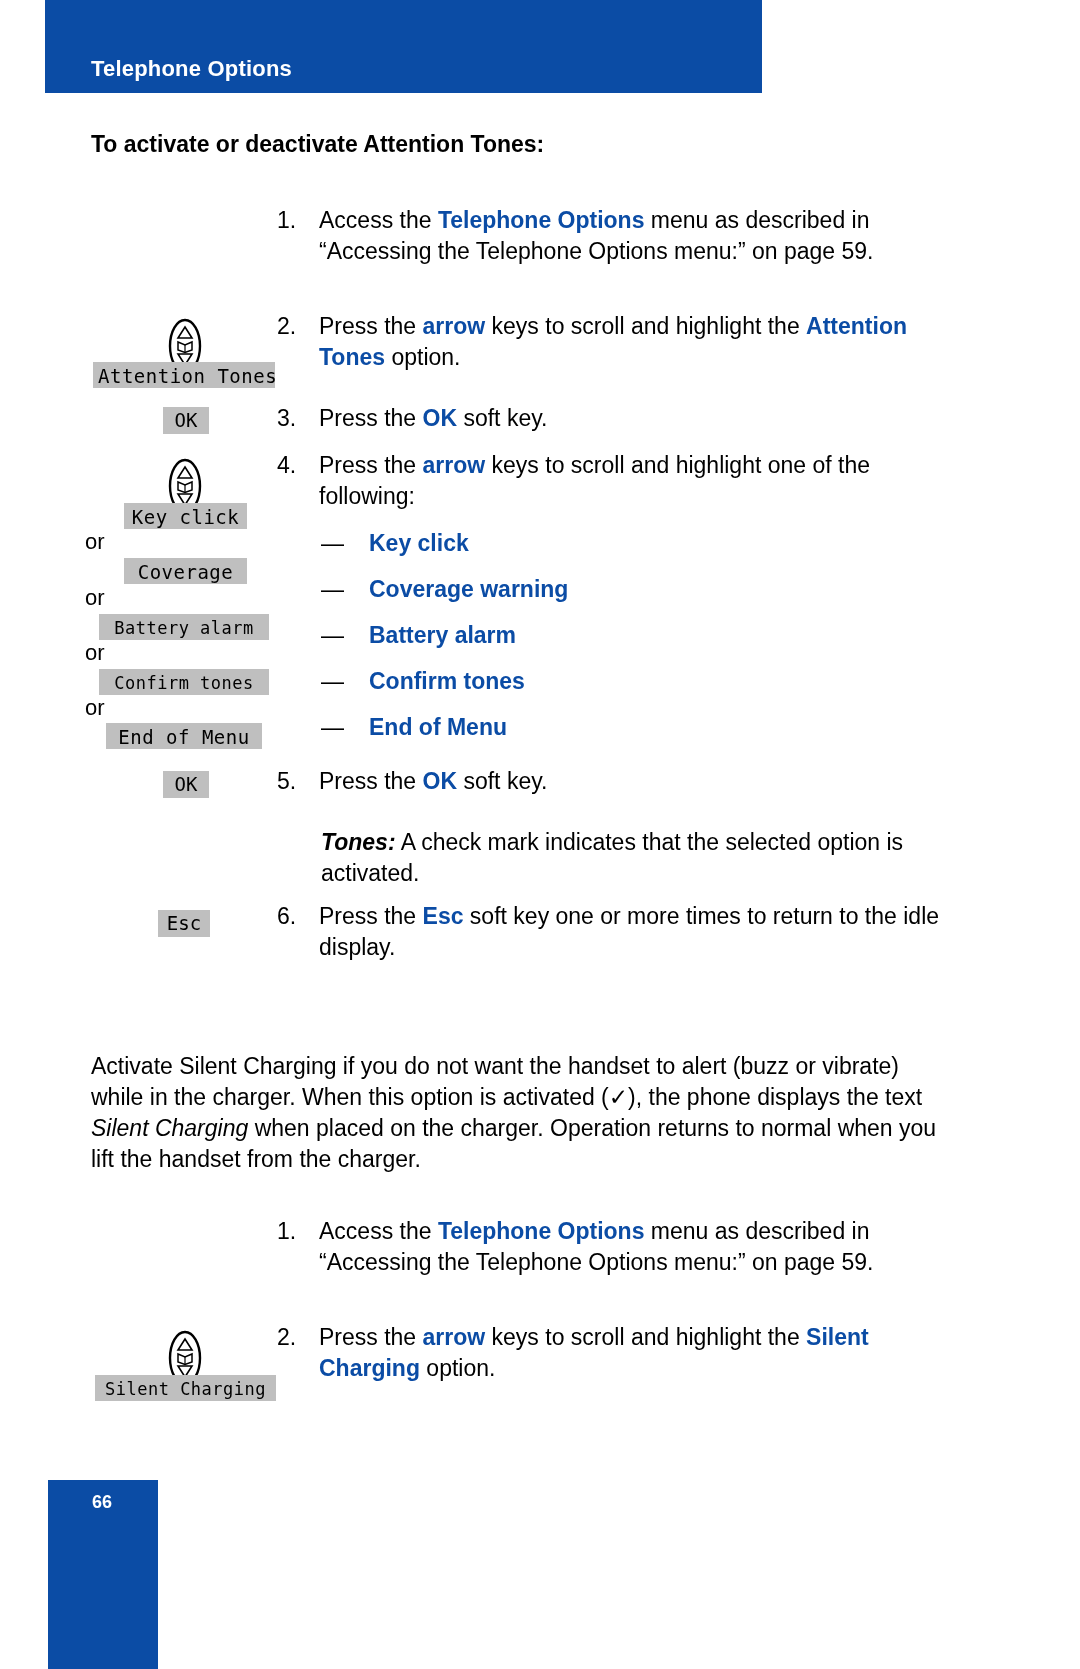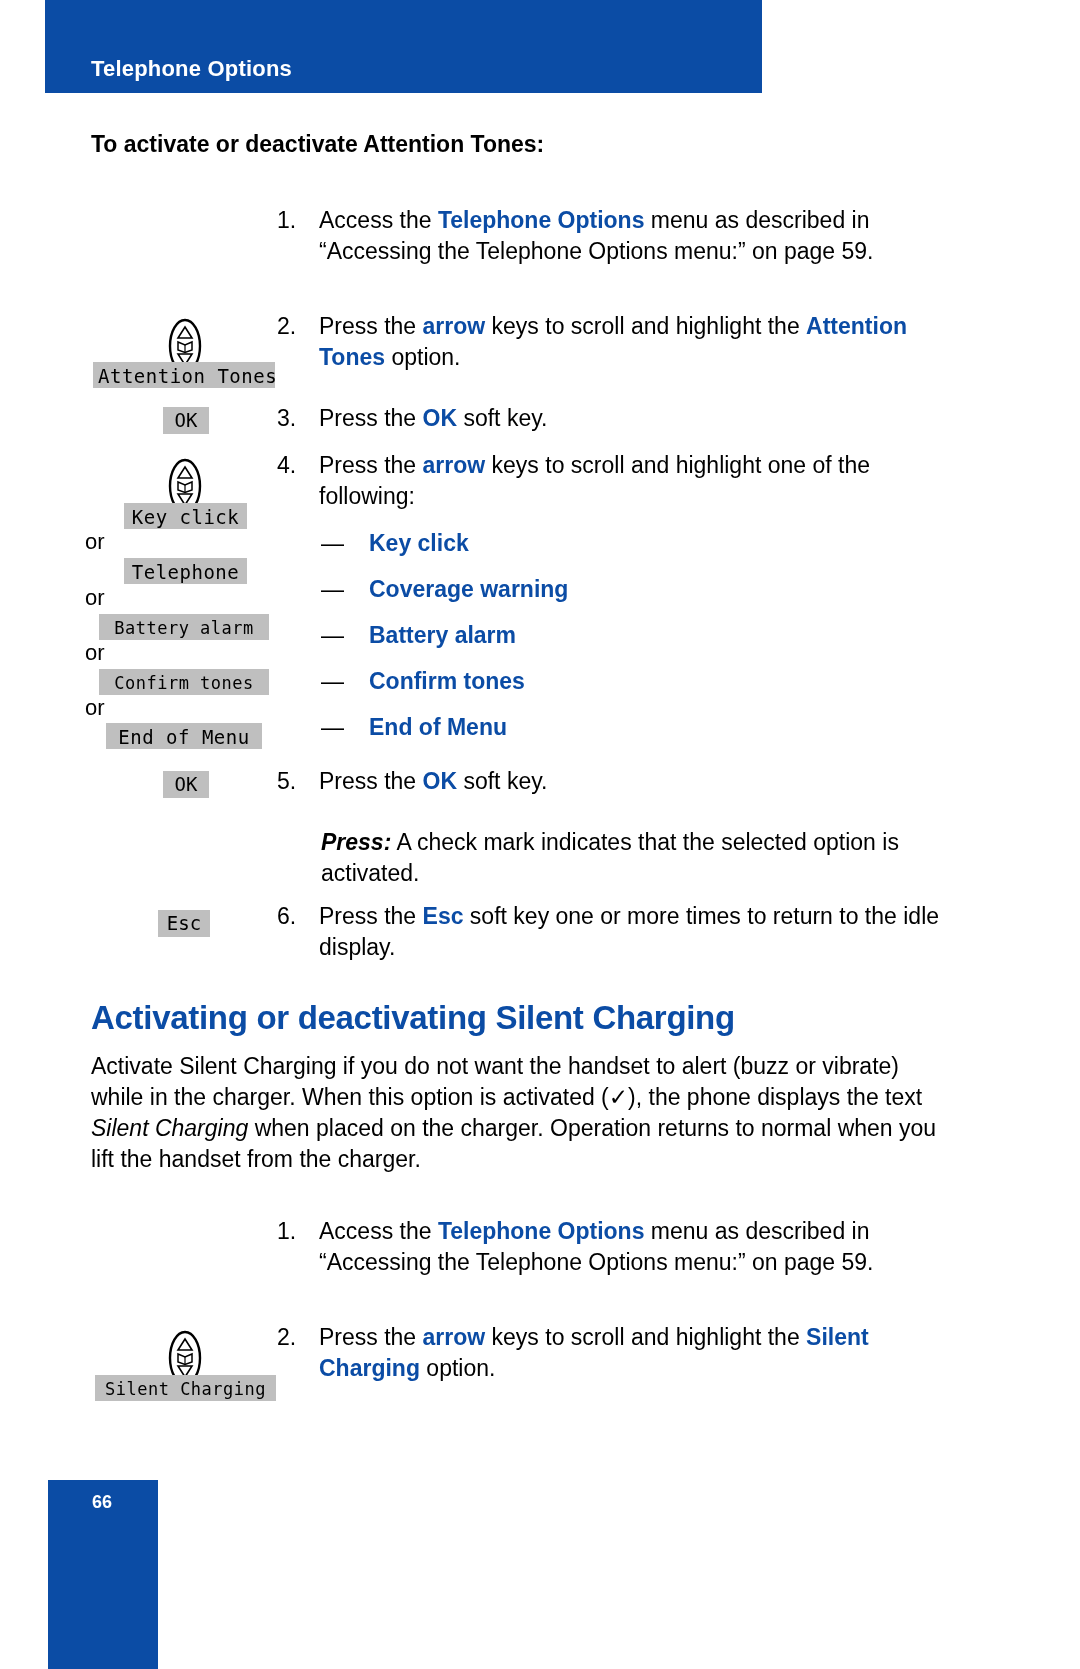--- a/index.html
+++ b/index.html
@@ -236,21 +236,21 @@
     </svg>
   </div>
 
   <div class="step" style="left:277px; top:450px; width:660px;">
     <div class="step-num">4.</div>
     <div class="step-body"><span>Press the </span><span class="b">arrow</span><span> keys to scroll and highlight one of the following:</span></div>
   </div>
 
   <div class="lcd" style="left:124px; top:503px; width:123px;">Key click</div>
   <div class="or-text" style="left:85px; top:530px;">or</div>
-  <div class="lcd" style="left:124px; top:558px; width:123px;">Telephone</div>
+  <div class="lcd" style="left:124px; top:558px; width:123px;">Coverage</div>
   <div class="or-text" style="left:85px; top:586px;">or</div>
   <div class="lcd small" style="left:99px; top:614px; width:170px;">Battery alarm</div>
   <div class="or-text" style="left:85px; top:641px;">or</div>
   <div class="lcd small" style="left:99px; top:669px; width:170px;">Confirm tones</div>
   <div class="or-text" style="left:85px; top:696px;">or</div>
   <div class="lcd" style="left:106px; top:723px; width:156px;">End of Menu</div>
 
   <div class="dash-item" style="left:321px; top:528px;">
     <div class="dash-mark">—</div>
     <div class="dash-label">Key click</div>
@@ -273,31 +273,30 @@
   </div>
 
   <div class="softkey" style="left:163px; top:771px;">OK</div>
 
   <div class="step" style="left:277px; top:766px; width:650px;">
     <div class="step-num">5.</div>
     <div class="step-body"><span>Press the </span><span class="b">OK</span><span> soft key.</span></div>
   </div>
 
   <div class="para" style="left:321px; top:827px; width:600px;">
-    <span class="noteword">Press:</span><span> A check mark indicates that the selected option is activated.</span>
+    <span class="noteword">Tones:</span><span> A check mark indicates that the selected option is activated.</span>
   </div>
 
   <div class="softkey" style="left:158px; top:910px; width:52px;">Esc</div>
 
   <div class="step" style="left:277px; top:901px; width:670px;">
     <div class="step-num">6.</div>
     <div class="step-body"><span>Press the </span><span class="b">Esc</span><span> soft key one or more times to return to the idle display.</span></div>
   </div>
 
-  <div class="heading2" style="top:999px;">Activating or deactivating Silent Charging</div>
 
   <div class="para" style="left:91px; top:1051px; width:850px;"><span>Activate Silent Charging if you do not want the handset to alert (buzz or vibrate) while in the charger. When this option is activated (</span><span class="check-glyph">✓</span><span>), the phone displays the text </span><span class="ital">Silent Charging</span><span> when placed on the charger. Operation returns to normal when you lift the handset from the charger.</span></div>
 
   <div class="step" style="left:277px; top:1216px; width:650px;">
     <div class="step-num">1.</div>
     <div class="step-body"><span>Access the </span><span class="b">Telephone Options</span><span> menu as described in “Accessing the Telephone Options menu:” on page 59.</span></div>
   </div>
 
   <div class="navkey" style="left:166px; top:1330px;">
     <svg width="38" height="56" viewBox="0 0 38 56">

